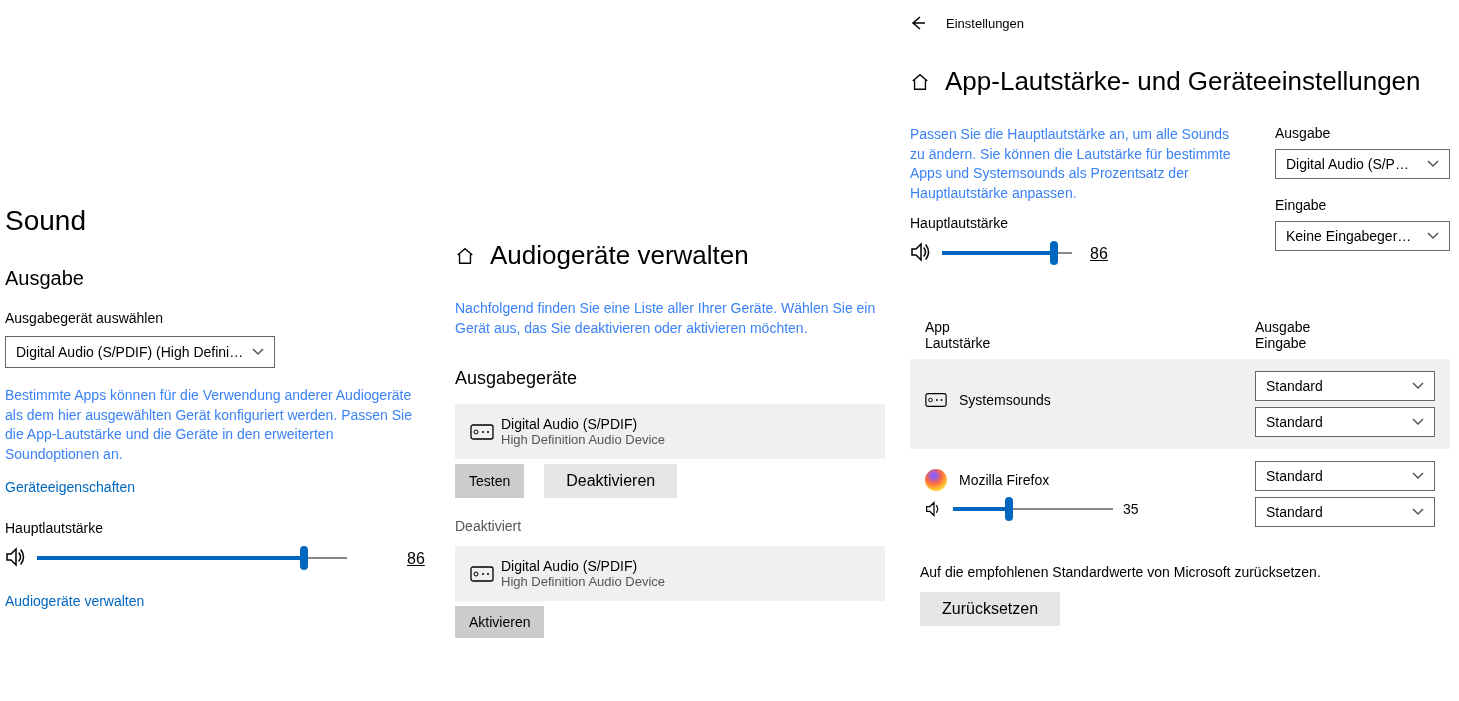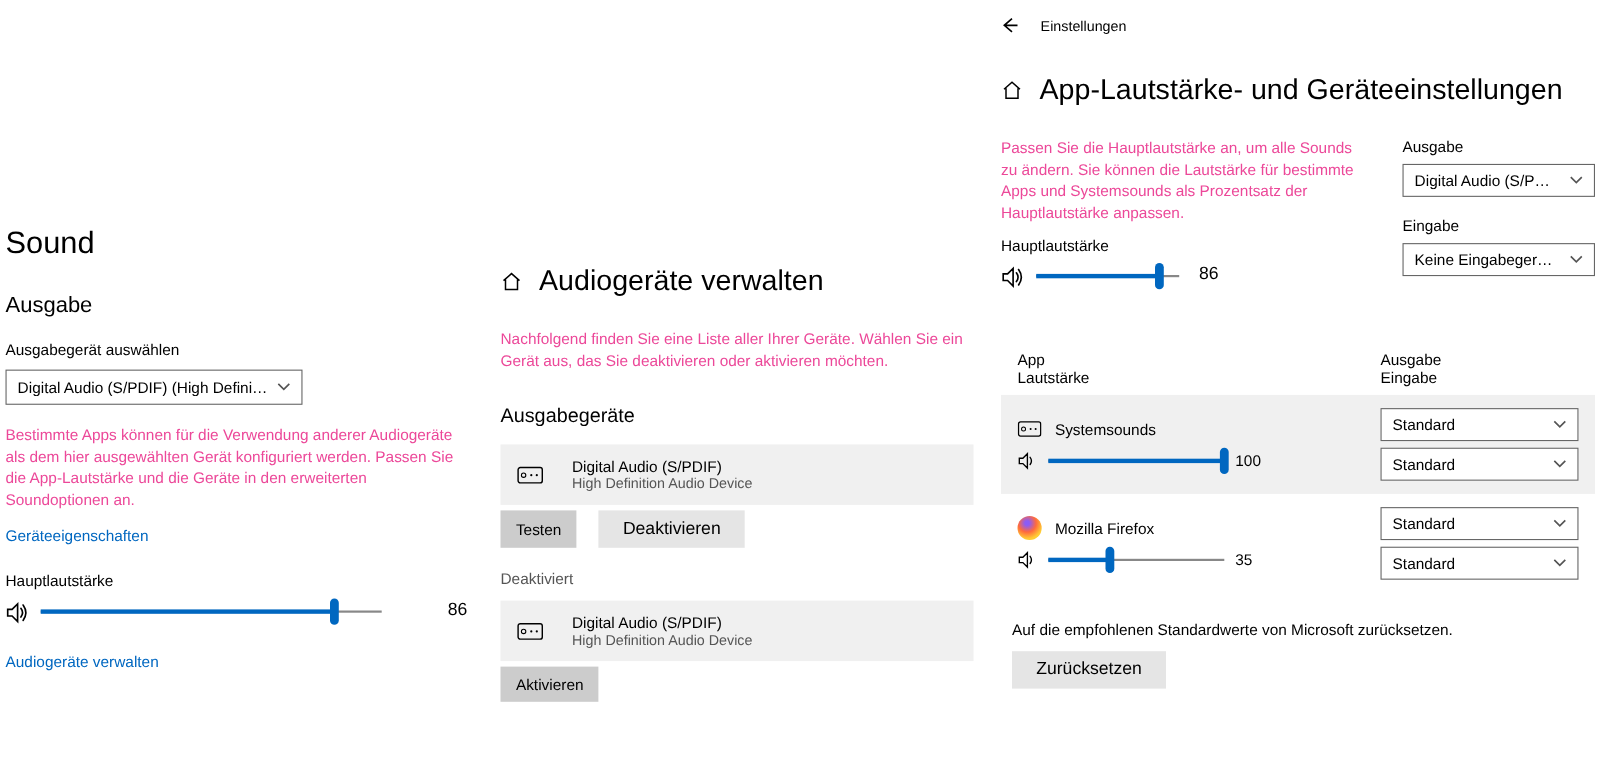--- a/index.html
+++ b/index.html
@@ -8,43 +8,43 @@
 .panel { position: absolute; }
 
 
 .p1 { left: 5px; top: 205px; width: 430px; }
 .p1 h1 { font-size: 28px; font-weight: 400; margin-bottom: 30px; }
 .p1 h2 { font-size: 20px; font-weight: 400; margin-bottom: 20px; }
 .sub-label { font-size: 14px; color: #000; margin-bottom: 10px; }
 .dropdown { width: 270px; height: 32px; border: 1px solid #666; background: #fff; display: flex; align-items: center; justify-content: space-between; padding: 0 10px; cursor: pointer; margin-bottom: 18px; }
 .dropdown-text { font-size: 14px; white-space: nowrap; overflow: hidden; text-overflow: ellipsis; }
 .chev { width: 12px; height: 12px; flex-shrink: 0; margin-left: 8px; }
-.help-text { font-size: 14px; color: #ec4899; line-height: 1.4; margin-bottom: 15px; max-width: 425px; }
+.help-text { font-size: 14px; color: #3b82f6; line-height: 1.4; margin-bottom: 15px; max-width: 425px; }
 .link { color: #0067c0; font-size: 14px; cursor: pointer; margin-bottom: 25px; display: block; }
 
-.slider-row { display: flex; align-items: flex-start; gap: 10px; margin-bottom: 25px; }
+.slider-row { display: flex; align-items: flex-end; gap: 10px; margin-bottom: 25px; text-decoration: underline; }
 .vol-icon { width: 22px; height: 22px; flex-shrink: 0; }
 .slider { position: relative; width: 310px; height: 20px; display: flex; align-items: center; }
 .track-bg { position: absolute; height: 2px; width: 100%; background: #888; }
 .track-fill { position: absolute; height: 4px; background: #0067c0; }
 .thumb { position: absolute; width: 8px; height: 24px; background: #0067c0; border-radius: 4px; transform: translateX(-50%); }
 .slider-val { font-size: 16px; margin-left: 50px; }
 
 .btn-gray { background: #ccc; border: none; padding: 8px 14px; font-size: 14px; cursor: pointer; display: inline-flex; align-items: center; gap: 8px; }
 .btn-light { background: #e5e5e5; border: none; padding: 8px 22px; font-size: 16px; cursor: pointer; }
 
 
 .p2 { left: 455px; top: 240px; width: 430px; }
 .title-row { display: flex; align-items: center; gap: 15px; margin-bottom: 28px; }
 .home-icon { width: 20px; height: 20px; cursor: pointer; flex-shrink: 0; }
 .p2 h1, .p3 h1 { font-size: 26px; font-weight: 400; }
 .p2 .help-text { margin-bottom: 30px; }
 .p2 h2 { font-size: 18px; font-weight: 400; margin-bottom: 15px; }
 
-.device-card { background: #f0f0f0; padding: 12px 15px; margin-bottom: 5px; display: flex; align-items: center; gap: 26px; }
+.device-card { background: #f0f0f0; padding: 12px 15px; margin-bottom: 5px; display: flex; align-items: center; gap: 7px; }
 .device-icon { width: 24px; height: 18px; flex-shrink: 0; }
 .device-info .dn { font-size: 14px; }
 .device-info .ds { font-size: 13px; color: #555; }
 .btn-row { display: flex; gap: 20px; margin-bottom: 20px; }
 .section-sub { font-size: 14px; color: #555; margin-bottom: 12px; }
 
 
 .p3 { left: 910px; top: 15px; width: 540px; }
 .back-row { display: flex; align-items: center; gap: 20px; margin-bottom: 35px; }
 .back-arrow { width: 16px; height: 16px; cursor: pointer; }
@@ -238,31 +238,20 @@
   </div>
 
   <div class="app-row alt">
     <div class="app-left">
       <div class="app-name-row">
         <svg class="app-icn" viewBox="0 0 24 16">
             <use href="#dev"></use>
           </svg>
         <span>Systemsounds</span>
       </div>
-      <div class="app-slider-row">
-        <svg class="vol-icon" style="width:18px;height:18px" viewBox="0 0 22 22">
-            <use href="#vol-sm"></use>
-          </svg>
-        <div class="slider-sm">
-          <div class="track-bg"></div>
-          <div class="track-fill" style="width:100%"></div>
-          <div class="thumb-sm" style="left:100%"></div>
-        </div>
-        <span>100</span>
-      </div>
     </div>
     <div class="app-right">
       <div class="drop-sm">
         <span class="dropdown-text">Standard</span>
         <svg class="chev" viewBox="0 0 12 12">
             <use href="#chev-down"></use>
           </svg>
       </div>
       <div class="drop-sm">
         <span class="dropdown-text">Standard</span>

